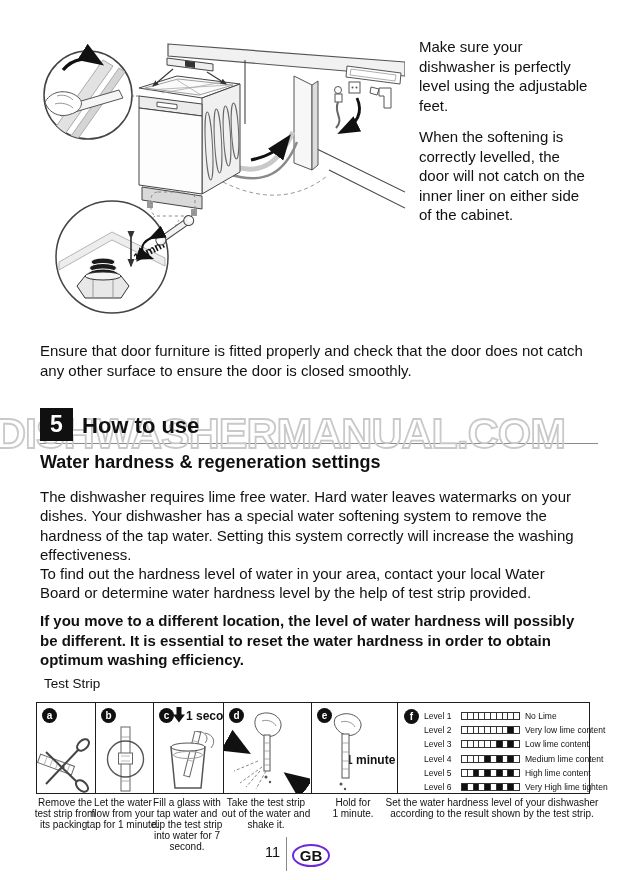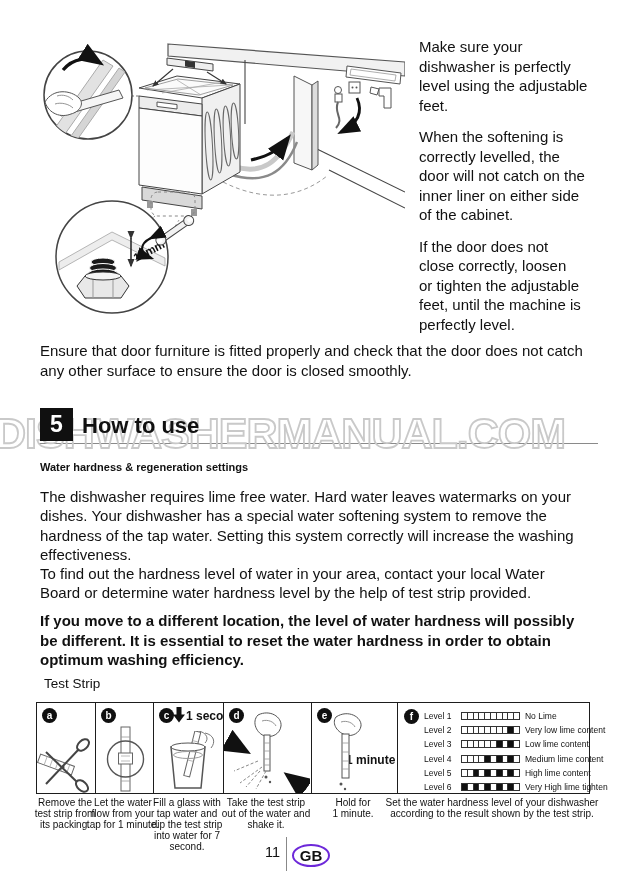--- a/index.html
+++ b/index.html
@@ -11,21 +11,21 @@
   
   .door-note{position:absolute;left:40px;top:341px;width:560px;font-size:15px;line-height:19.5px;white-space:pre-line;}
   
   .rule{position:absolute;left:38px;top:443px;width:560px;height:1px;background:#8a8a8a;z-index:0;}
   .watermark{position:absolute;left:-5px;top:410px;width:630px;z-index:1;
              font-size:43px;line-height:47px;font-weight:700;letter-spacing:-1px;white-space:nowrap;
              color:transparent;-webkit-text-stroke:1.8px #c9c9c9;}
   .section-num{position:absolute;left:40px;top:408px;width:33px;height:33px;background:#101010;color:#fff;
                font-size:23px;font-weight:700;display:flex;align-items:center;justify-content:center;z-index:2;}
   .section-title{position:absolute;left:82px;top:413px;font-size:22px;font-weight:700;z-index:2;}
-  .subsection-title{position:absolute;left:40px;top:452px;font-size:11px;font-weight:700;z-index:2;margin-top:9px;}
+  .subsection-title{position:absolute;left:40px;top:452px;font-size:18px;font-weight:700;z-index:2;}
   .body-text{position:absolute;left:40px;top:487px;width:558px;font-size:15px;line-height:19.3px;}
   .body-text p{margin:0;white-space:pre-line;}
   .bold-note{position:absolute;left:40px;top:611px;width:558px;font-size:15px;line-height:19.7px;font-weight:700;white-space:pre-line;}
   .teststrip-label{position:absolute;left:44px;top:676px;font-size:13.5px;}
   
   .strip-cells{position:absolute;left:36px;top:702px;width:552px;display:grid;
                grid-template-columns:58px 58px 70px 88px 86px 192px;border:1.5px solid #1d1d1d;}
   .strip-cell{position:relative;height:90px;border-left:1.5px solid #1d1d1d;box-sizing:border-box;background:#fff;}
   .strip-cell:first-child{border-left:none;}
   .step-badge{position:absolute;left:5px;top:5px;width:15px;height:15px;border-radius:50%;background:#101010;color:#fff;
@@ -182,25 +182,20 @@
   <div class="right-col">
     <p>Make sure your
 dishwasher is perfectly
 level using the adjustable
 feet.</p>
     <p>When the softening is
 correctly levelled, the
 door will not catch on the
 inner liner on either side
 of the cabinet.</p>
-    <p>If the door does not
-close correctly, loosen
-or tighten the adjustable
-feet, until the machine is
-perfectly level.</p>
   </div>
 
   <div class="door-note">Ensure that door furniture is fitted properly and check that the door does not catch
 any other surface to ensure the door is closed smoothly.</div>
 
   <div class="rule"></div>
   <div class="watermark">DISHWASHERMANUAL.COM</div>
   <div class="section-num">5</div>
   <div class="section-title">How to use</div>
   <div class="subsection-title">Water hardness &amp; regeneration settings</div>

